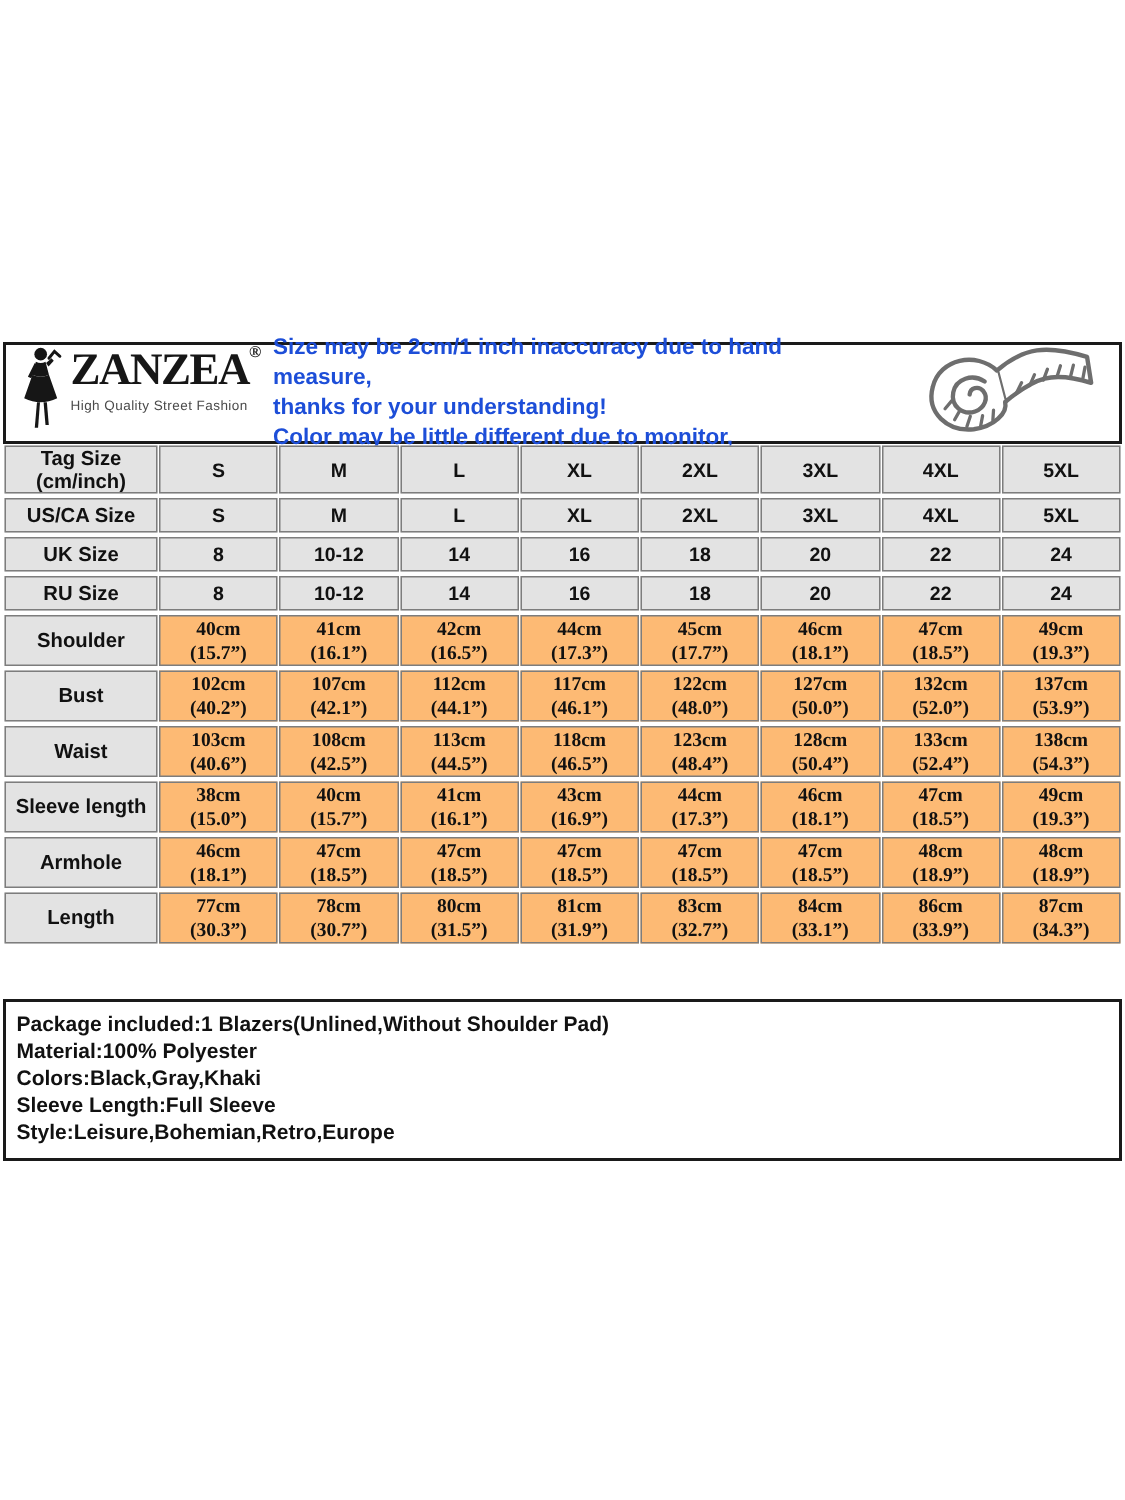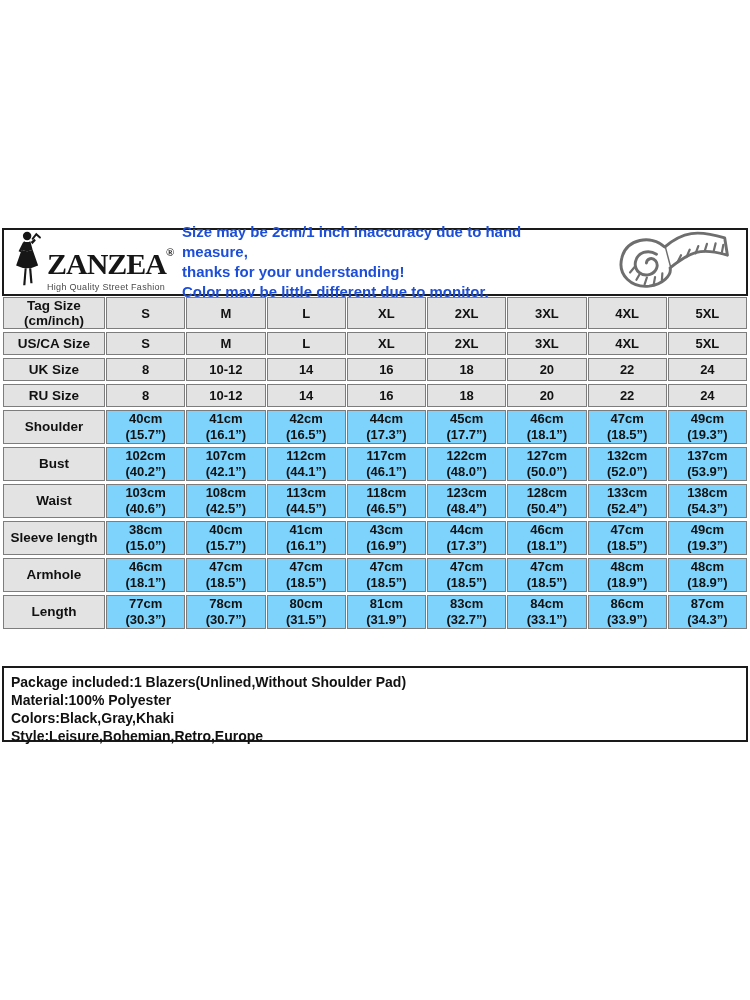--- a/index.html
+++ b/index.html
@@ -3,44 +3,44 @@
 <meta charset="utf-8">
 <style>
   * { margin:0; padding:0; box-sizing:border-box; }
   html,body { background:#fff; }
   body { font-family:"Liberation Sans", sans-serif; color:#111; }
   .sheet { position:relative; width:750px; height:1000px; margin:0 auto; background:#fff; overflow:hidden; }
 
   
   .header-box { position:absolute; left:2px; top:228px; width:746px; height:68px;
     border:2px solid #1a1a1a; background:#fff; display:flex; align-items:center; }
-  .logo { width:178px; display:flex; align-items:flex-end; padding-left:8px; flex-shrink:0; }
+  .logo { width:178px; display:flex; align-items:flex-start; padding-left:8px; flex-shrink:0; }
   .logo-figure { margin-right:2px; margin-top:-2px; }
   .logo-text { line-height:1; }
   .brand { font-family:"Liberation Serif", serif; font-weight:700; font-size:30px;
     letter-spacing:-1px; color:#161616; white-space:nowrap; }
   .reg { font-size:11px; vertical-align:top; position:relative; top:-2px; letter-spacing:0; }
   .tagline { font-size:9px; color:#4a4a4a; letter-spacing:0.3px; margin-top:4px; white-space:nowrap; }
   .notice { flex:1; text-align:left; font-weight:700; font-size:15px; line-height:20px;
     color:#1d4ed8; padding-right:28px; }
   .tape { width:150px; flex-shrink:0; display:flex; justify-content:center; align-items:center; }
 
   
   .size-table { position:absolute; top:294px; left:2px; width:746px;
     border-collapse:separate; border-spacing:1px 3px; table-layout:fixed; }
   .size-table td { border:1px solid #7d7d7d; background:#e3e3e3; text-align:center;
     vertical-align:middle; font-weight:700; font-size:13px; color:#111; padding:0; overflow:hidden; }
-  .size-table td.white { background:#7dd3fc; }
+  .size-table td.white { background:#fdba74;font-family:Liberation Serif, serif; }
   tr.size-row td { height:23px;margin-top:30px; }
   tr.first-row td { height:31px; line-height:15px; }
   tr.measure-row td { height:34px; line-height:16px; }
   td.label-cell { font-size:13.5px; }
 
   
-  .details-box { position:absolute; left:2px; top:666px; width:746px; height:76px;
+  .details-box { position:absolute; left:2px; top:666px; width:746px; height:108px;
     border:2px solid #1a1a1a; background:#fff; padding:5px 7px; }
   .details-box .detail-line { font-weight:700; font-size:14px; line-height:18px; color:#111; }
 </style>
 </head>
 <body>
 
 <div class="sheet">
 
   <div class="header-box">
     <div class="logo">
@@ -444,16 +444,17 @@
             <div>(34.3”)</div>
           </td>
         </tr>
       </tbody>
   </table>
 
   <div class="details-box" id="details">
       <div class="detail-line">Package included:1 Blazers(Unlined,Without Shoulder Pad)</div>
       <div class="detail-line">Material:100% Polyester</div>
       <div class="detail-line">Colors:Black,Gray,Khaki</div>
+      <div class="detail-line">Sleeve Length:Full Sleeve</div>
       <div class="detail-line">Style:Leisure,Bohemian,Retro,Europe</div>
     </div>
 
 </div>
 
 </body></html>

